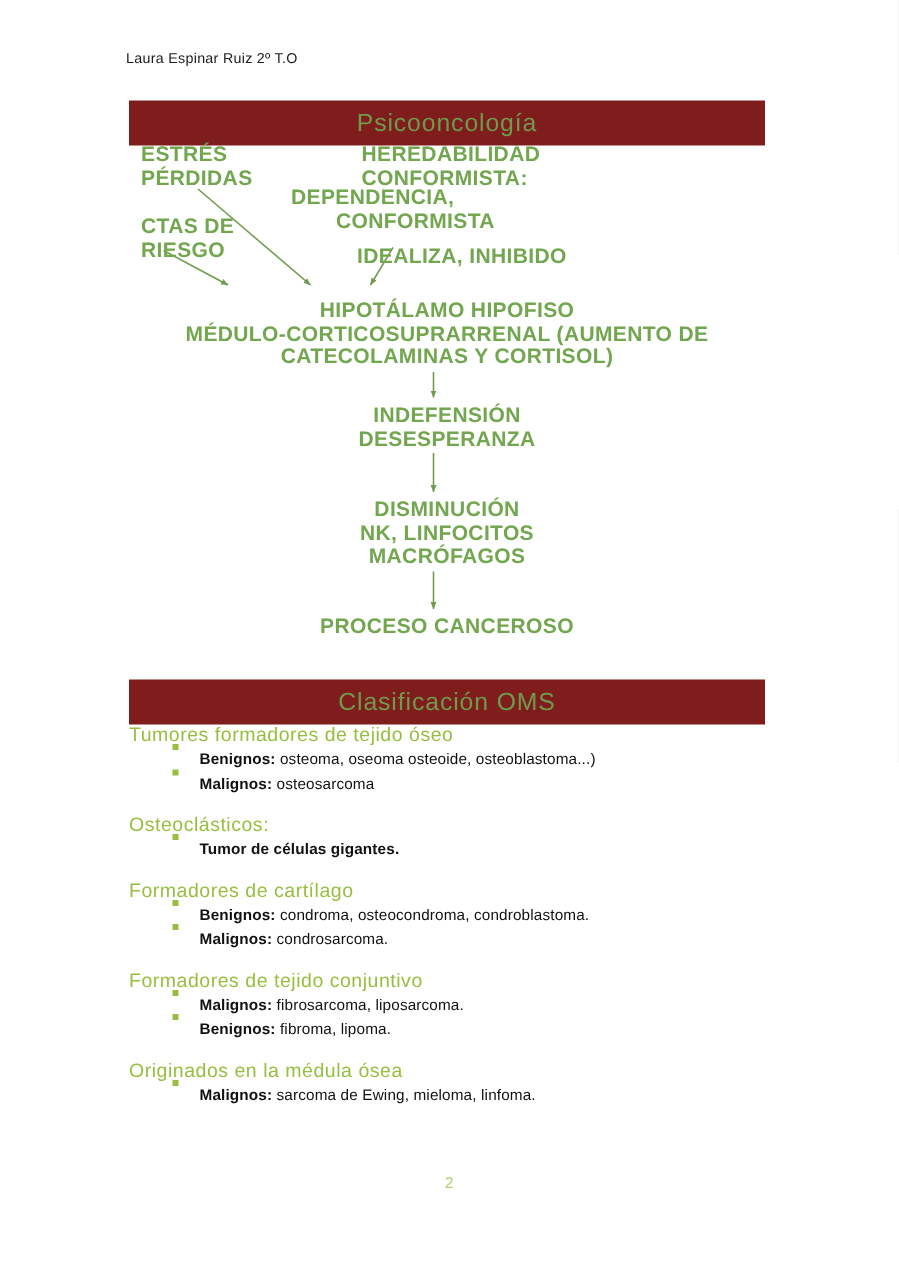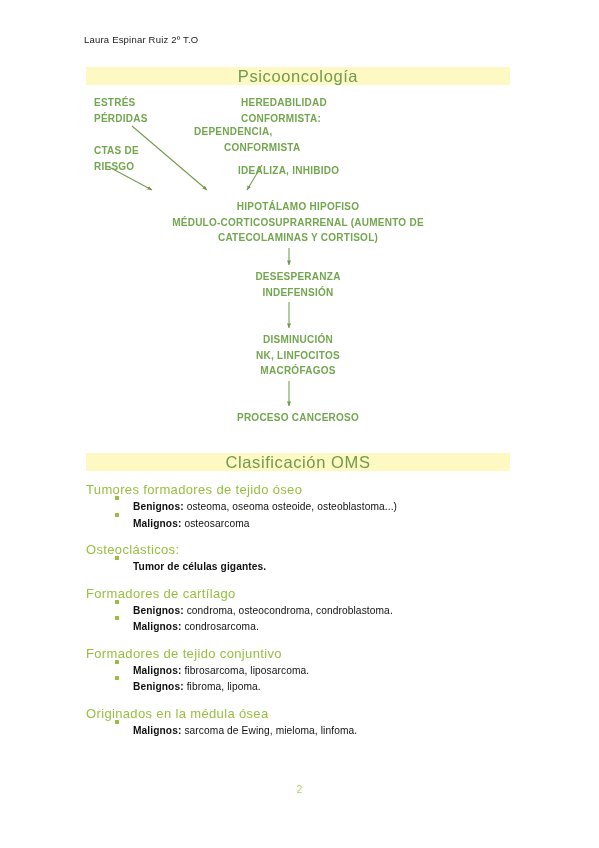--- a/index.html
+++ b/index.html
@@ -25,22 +25,22 @@
     color: #1a1a1a;
     letter-spacing: .2px;
     white-space: nowrap;
   }
 
   
   .banner {
     position: absolute;
     left: 86px;
     width: 424px;
-    height: 18px;
-    background: #fef9c3;
+    height: 30px;
+    background: #7f1d1d;
     display: flex;
     align-items: center;
     justify-content: center;
   }
   .banner-title {
     font-size: 16.5px;
     color: #6f9b4e;
     letter-spacing: .6px;
     font-weight: 400;
   }
@@ -50,21 +50,21 @@
   
   .diagram {
     position: absolute;
     left: 86px;
     top: 93px;
     width: 424px;
     height: 340px;
   }
   .dg-text {
     position: absolute;
-    font-size: 10px;
+    font-size: 14px;
     font-weight: bold;
     color: #72a64f;
     letter-spacing: .25px;
     line-height: 15.5px;
     white-space: nowrap;
   }
   .dg-center {
     text-align: center;
   }
   .dg-svg {
@@ -185,22 +185,22 @@
     <div class="dg-text" id="dg-conformista">CONFORMISTA</div>
     <div class="dg-text" id="dg-idealiza">IDEALIZA, INHIBIDO</div>
 
     <div class="dg-text dg-center" id="dg-hipotalamo">
       <div>HIPOTÁLAMO HIPOFISO</div>
       <div>MÉDULO-CORTICOSUPRARRENAL (AUMENTO DE</div>
       <div>CATECOLAMINAS Y CORTISOL)</div>
     </div>
 
     <div class="dg-text dg-center" id="dg-desesperanza">
+      <div>INDEFENSIÓN</div>
       <div>DESESPERANZA</div>
-      <div>INDEFENSIÓN</div>
     </div>
 
     <div class="dg-text dg-center" id="dg-disminucion">
       <div>DISMINUCIÓN</div>
       <div>NK, LINFOCITOS</div>
       <div>MACRÓFAGOS</div>
     </div>
 
     <div class="dg-text dg-center" id="dg-proceso">PROCESO CANCEROSO</div>
   </div>

